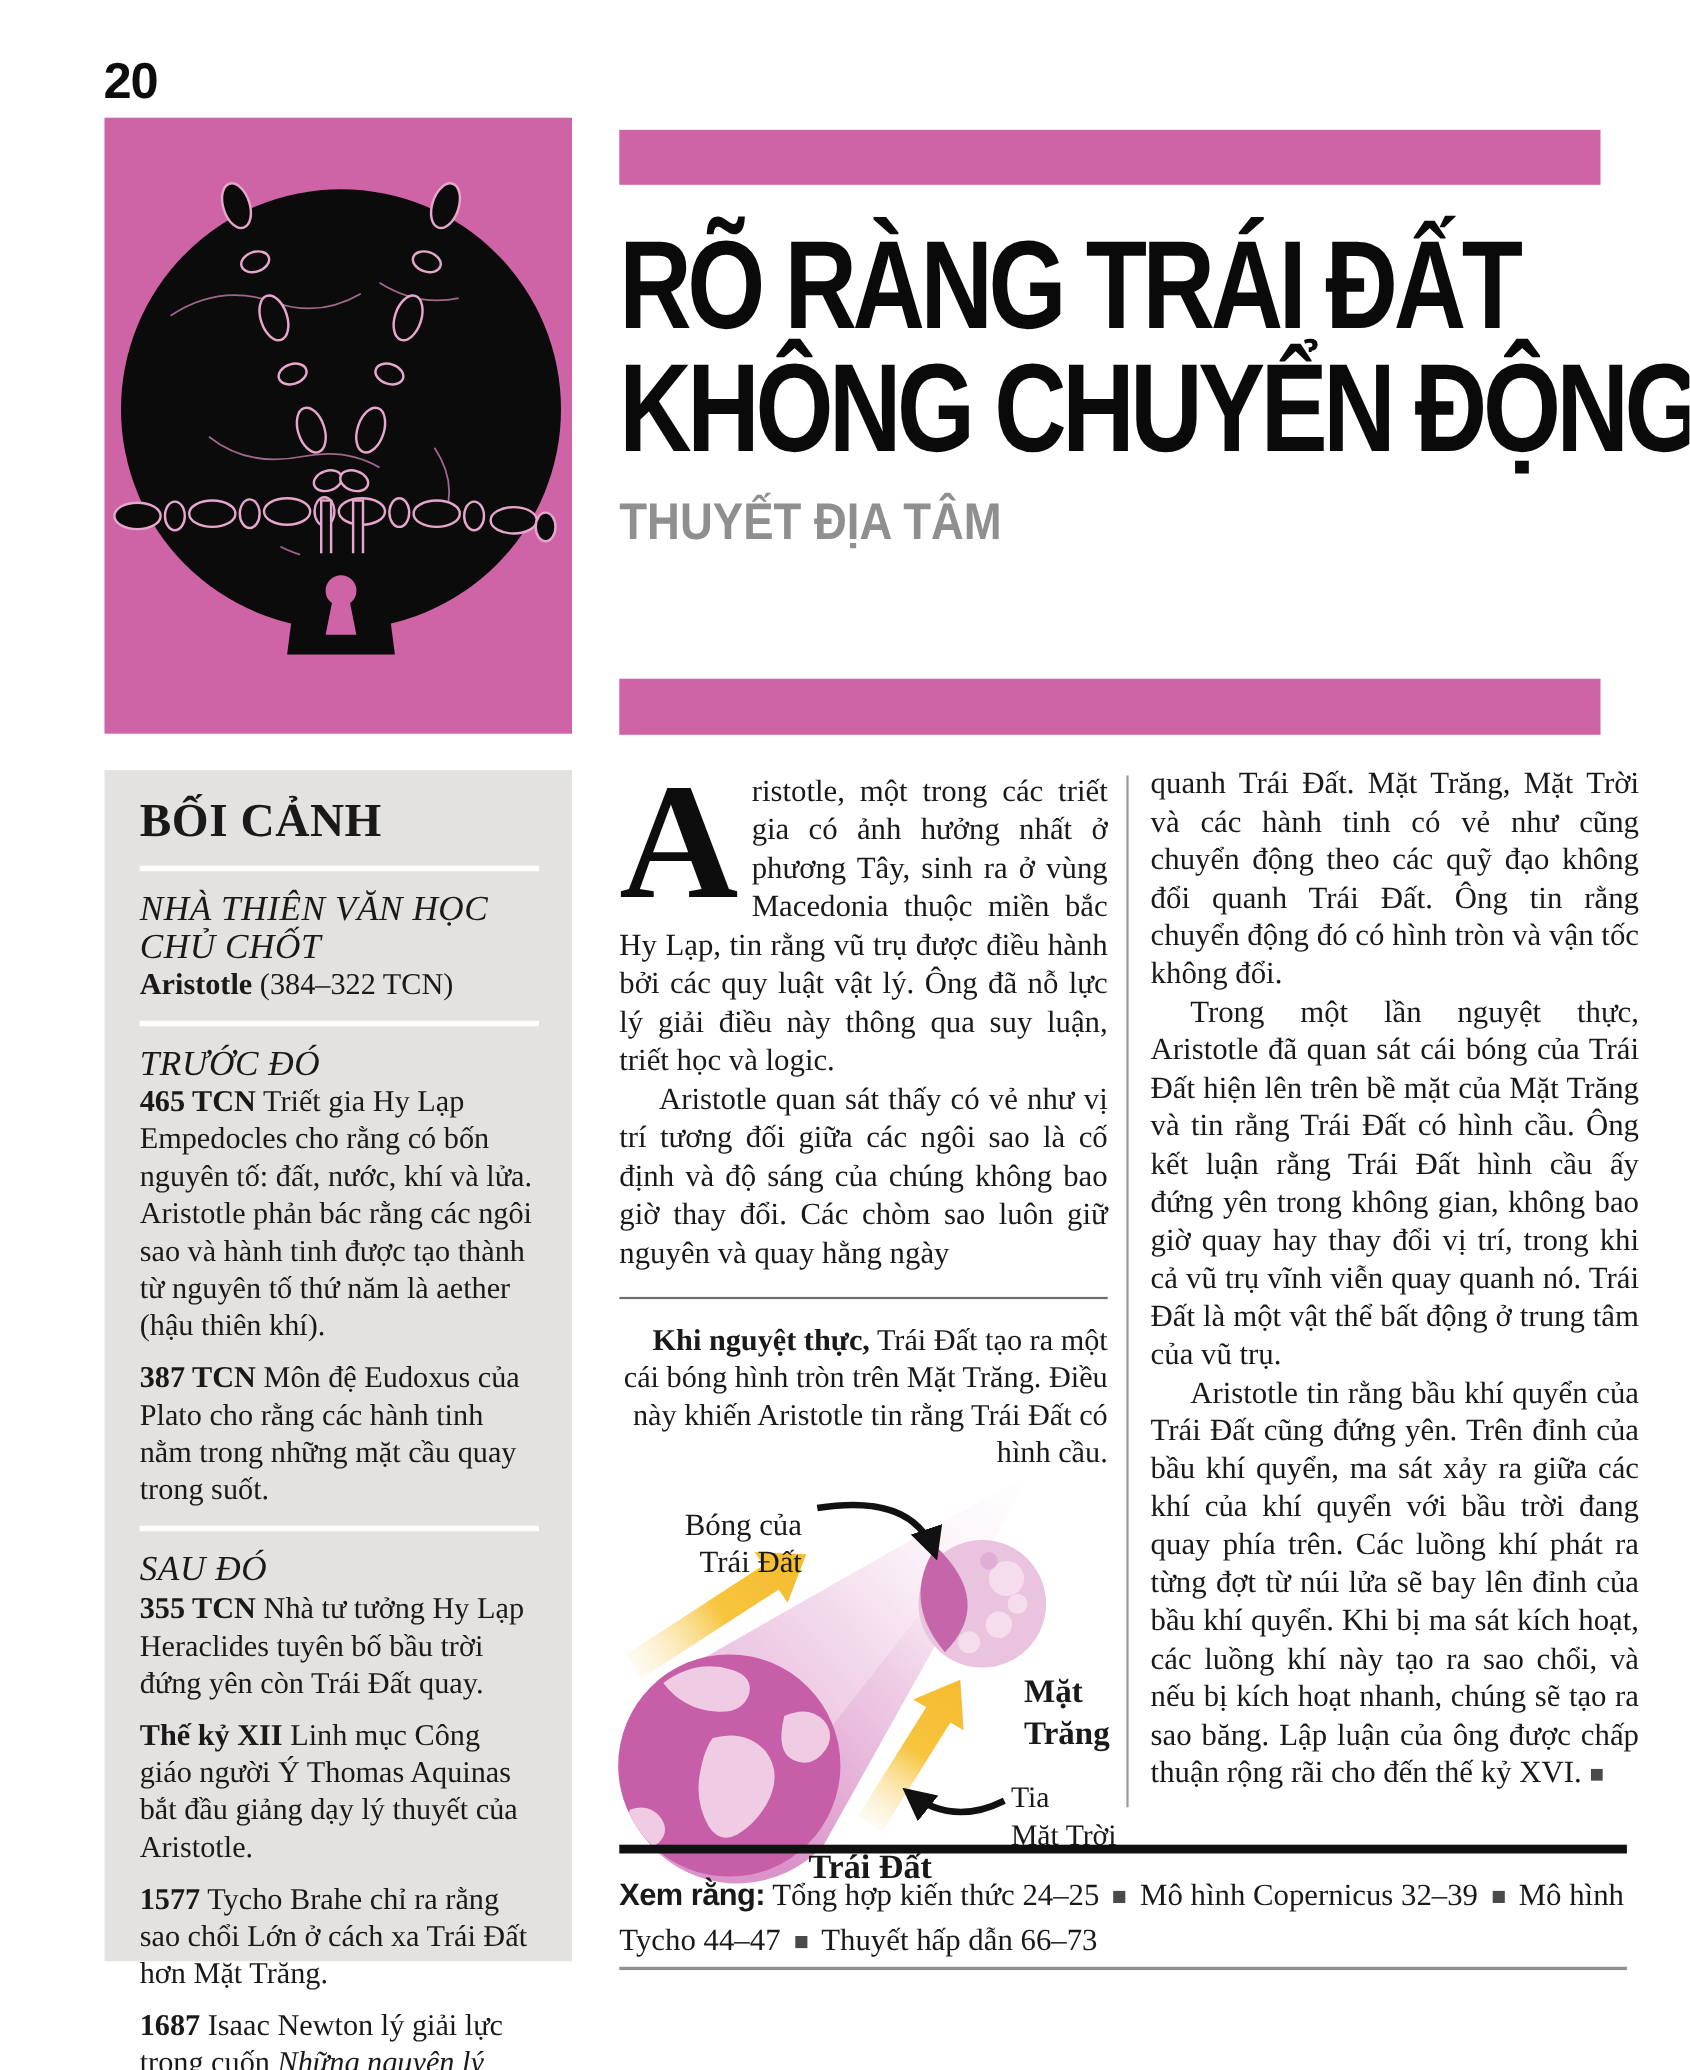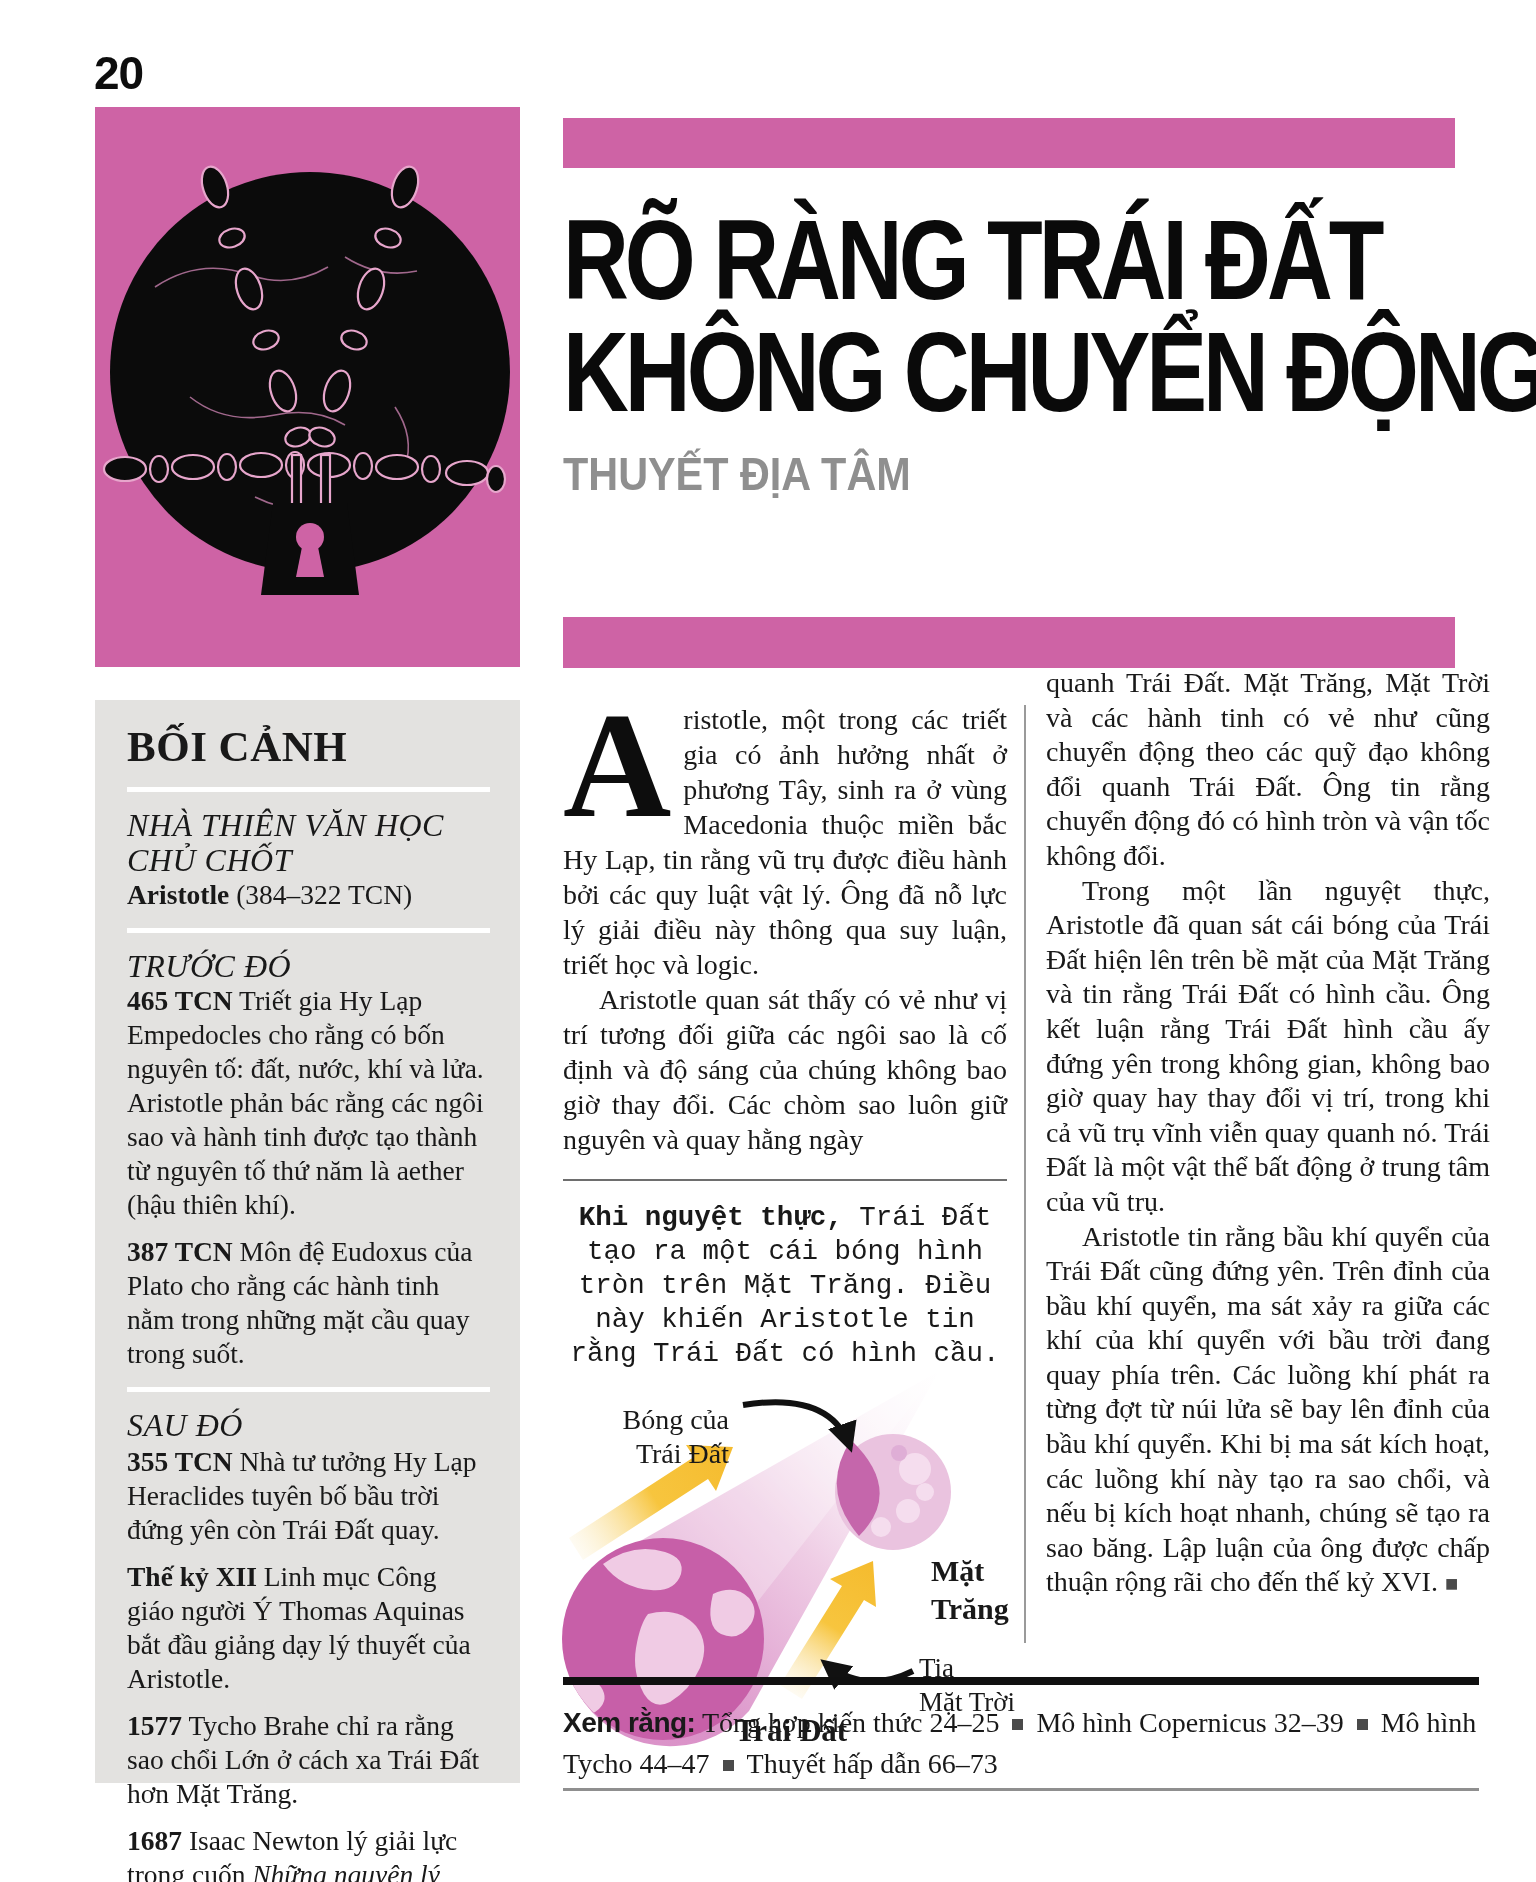--- a/index.html
+++ b/index.html
@@ -34,30 +34,30 @@
     position:absolute; left:95px; top:700px; width:425px; height:1083px;
     background:#e3e2e0; box-sizing:border-box; padding:22px 30px 0 32px;
   }
   .ctx-h { font-size:43px; font-weight:bold; letter-spacing:0.5px; margin:0 0 16px 0; }
   .wrule { height:5px; background:#ffffff; margin:16px 0 16px 0; }
   .ctx-sub { font-size:32px; line-height:35px; letter-spacing:0.5px; margin:0;font-style:italic; }
   .ctx-p { font-size:27.5px; line-height:34px; margin:0 0 13px 0; }
   .ctx-p b { letter-spacing:0; }
   
   .col1 { position:absolute; left:563px; top:702px; width:444px; text-align:justify; font-size:28px; line-height:35px; }
-  .col2 { position:absolute; left:1046px; top:666px; width:444px; text-align:justify; font-size:28px; line-height:34.6px; }
+  .col2 { position:absolute; left:1046px; top:696px; width:444px; text-align:justify; font-size:28px; line-height:34.6px; }
   .divider { position:absolute; left:1024px; top:705px; width:2px; height:938px; background:#9a9a9a; }
   .col1 p, .col2 p { margin:0; }
   .indent { text-indent:36px; }
   .dropcap {
     float:left; font-weight:bold; font-size:150px; line-height:102px;
     padding:12px 12px 0 0; color:#0d0d0d;
   }
   .cap-rule { height:2px; background:#6e6e6e; margin:22px 0 20px 0; }
-  .caption { text-align:center; font-size:27.5px; line-height:34px;font-family:Liberation Mono, monospace; }
+  .caption { text-align:right; font-size:27.5px; line-height:34px; }
   .endmark { color:#4a4a4a; font-size:22px; }
   .diagram { margin-top:8px; }
   .diagram svg { overflow:visible; display:block; }
   .dlabel { font-family:"Liberation Serif","DejaVu Serif",serif; fill:#191919; }
   
   .blackrule { position:absolute; left:563px; top:1677px; width:916px; height:8px; background:#101010; }
   .seealso { position:absolute; left:563px; top:1702px; width:928px; font-size:28px; line-height:41px; }
   .seealso .lead { font-family:"Liberation Sans","DejaVu Sans",sans-serif; font-weight:bold; letter-spacing:-0.5px; }
   .fsq { display:inline-block; width:11px; height:11px; background:#4a4a4a; margin:0 13px; vertical-align:2px; }
   .grayrule { position:absolute; left:563px; top:1788px; width:916px; height:3px; background:#8f8f8f; }

